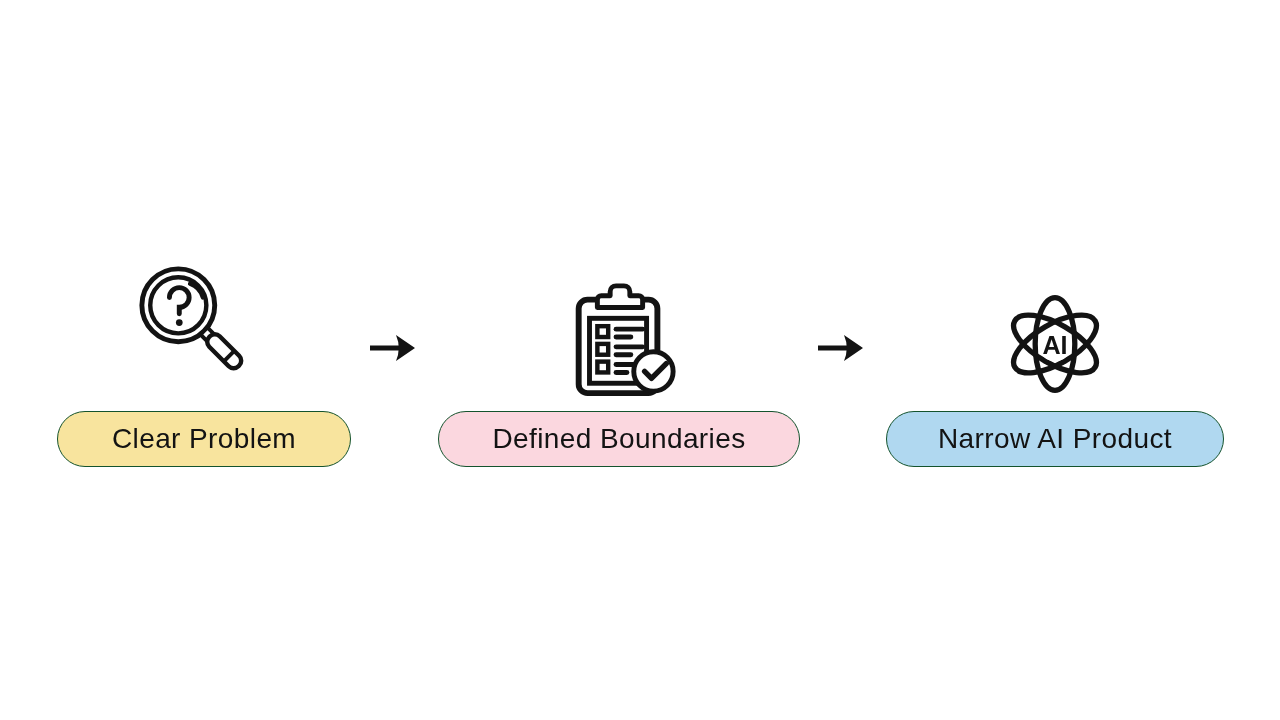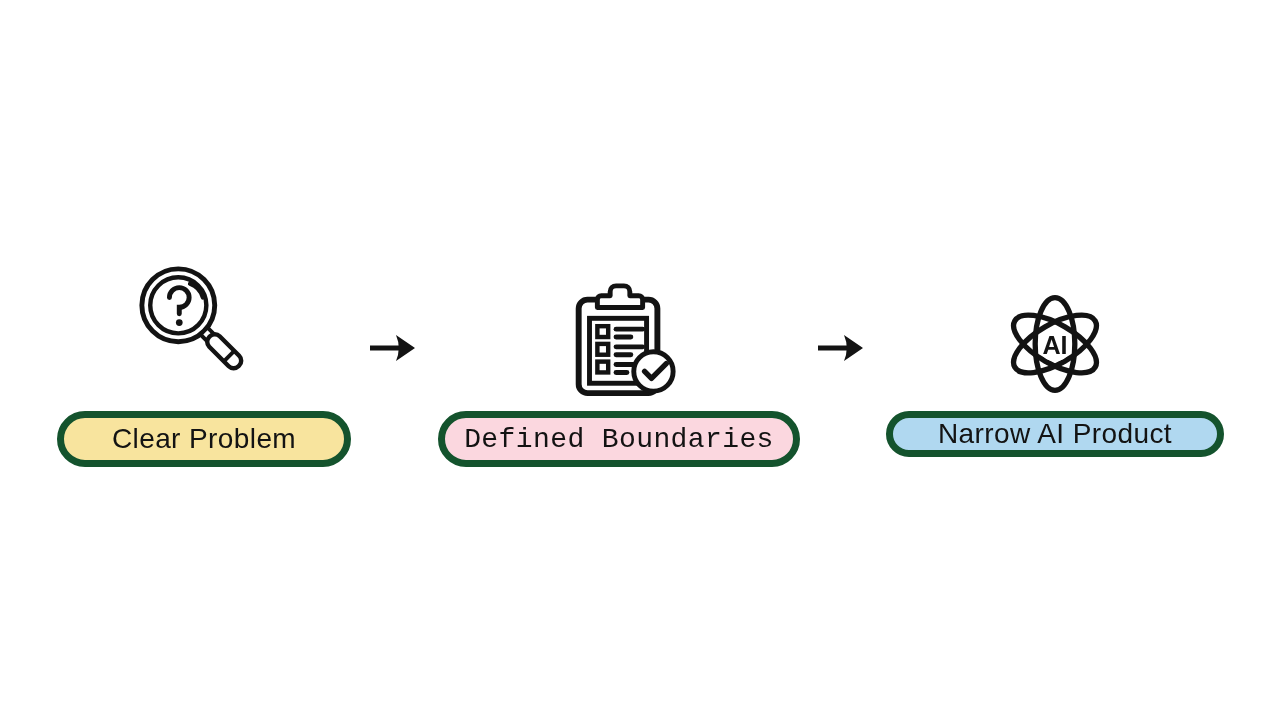--- a/index.html
+++ b/index.html
@@ -10,21 +10,21 @@
     background: #ffffff;
     font-family: "Liberation Sans", "DejaVu Sans", sans-serif;
     overflow: hidden;
   }
   .icon { position: absolute; }
   .pill {
     position: absolute;
     display: flex;
     align-items: center;
     justify-content: center;
-    border: 7px solid #14532d;
+    border: 1px solid #14532d;
     border-radius: 999px;
     box-sizing: border-box;
     font-size: 28px;
     font-weight: 500;
     letter-spacing: 0.4px;
     color: #131313;
     white-space: nowrap;
   }
   .arrow { position: absolute; }
   svg { display: block; }
@@ -79,21 +79,21 @@
           <path d="M58 61h15" stroke-width="5"></path>
           <path d="M58 71h27" stroke-width="5"></path>
           <path d="M58 79h15" stroke-width="5"></path>
           <path d="M58 89h21" stroke-width="5"></path>
           <path d="M58 97h11" stroke-width="5"></path>
         </g>
         <circle cx="96" cy="96" r="20" fill="#ffffff" stroke="#131313" stroke-width="5"></circle>
         <path d="M87 96l7 7 15-15" fill="none" stroke="#131313" stroke-width="5.5" stroke-linecap="round" stroke-linejoin="round"></path>
       </svg>
     </div>
-    <div class="pill" style="left: 438px; top: 411px; width: 362px; height: 56px; background: rgb(251, 215, 223); font-family: Liberation Mono, monospace;">
+    <div class="pill" style="left: 438px; top: 411px; width: 362px; height: 56px; background: rgb(251, 215, 223);">
       <span>Defined Boundaries</span>
     </div>
   </div>
 
   <div class="arrow" style="left:816px; top:331px;">
     <svg width="52" height="34" viewBox="0 0 52 34">
       <path d="M2 17h34" stroke="#131313" stroke-width="5" stroke-linecap="butt" fill="none"></path>
       <path d="M28 4 L47 17 L28 30 Q33.5 17 28 4 Z" fill="#131313"></path>
     </svg>
   </div>
@@ -103,18 +103,18 @@
       <svg width="116" height="116" viewBox="0 0 120 120">
         <g fill="none" stroke="#131313" stroke-width="5.5">
           <ellipse cx="60" cy="60" rx="48" ry="20.5" transform="rotate(30 60 60)"></ellipse>
           <ellipse cx="60" cy="60" rx="48" ry="20.5" transform="rotate(90 60 60)"></ellipse>
           <ellipse cx="60" cy="60" rx="48" ry="20.5" transform="rotate(150 60 60)"></ellipse>
         </g>
         <circle cx="60" cy="61" r="17" fill="#ffffff"></circle>
         <text x="60" y="70" text-anchor="middle" font-size="26" font-weight="bold" font-family="&quot;Liberation Sans&quot;, sans-serif" fill="#131313">AI</text>
       </svg>
     </div>
-    <div class="pill" style="left: 886px; top: 411px; width: 338px; height: 46px; background: rgb(176, 216, 240);">
+    <div class="pill" style="left: 886px; top: 411px; width: 338px; height: 56px; background: rgb(176, 216, 240);">
       <span>Narrow AI Product</span>
     </div>
   </div>
 
 </div>
 
 </body></html>

